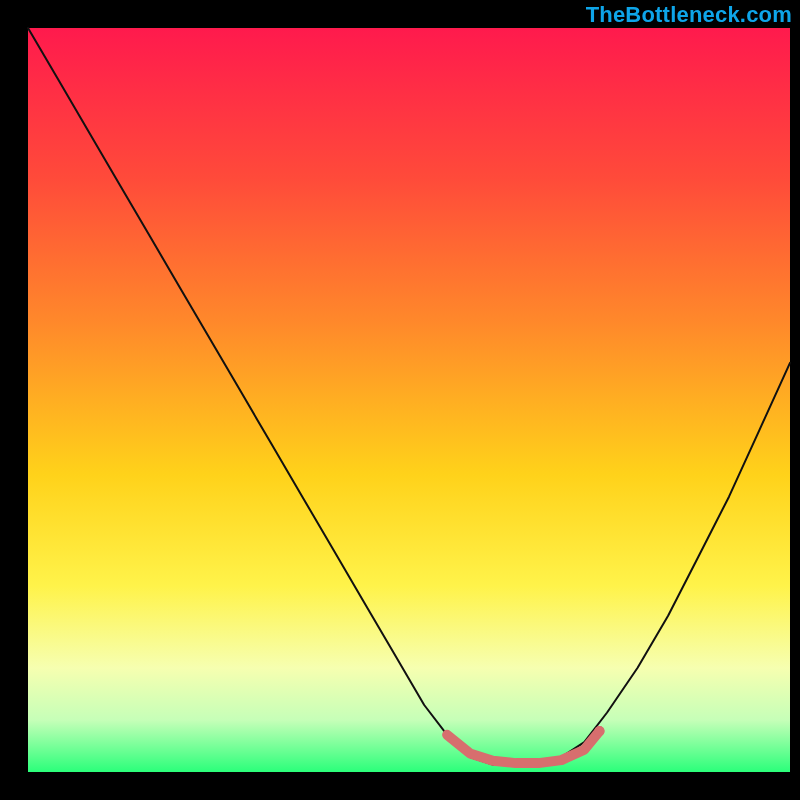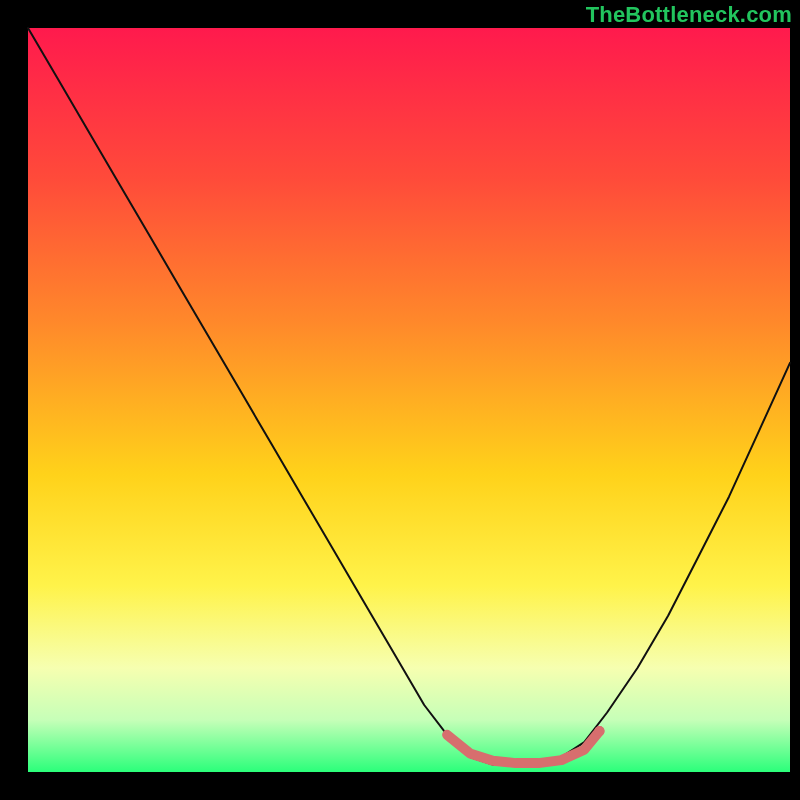--- a/index.html
+++ b/index.html
@@ -16,21 +16,21 @@
     height: 800px;
     background: #000;
   }
   .watermark {
     position: absolute;
     top: 2px;
     right: 8px;
     font-family: Arial, Helvetica, sans-serif;
     font-size: 22px;
     font-weight: 600;
-    color: #22c55e;
+    color: #0ea5e9;
     letter-spacing: 0.2px;
     user-select: none;
   }
   svg {
     position: absolute;
     left: 0;
     top: 0;
   }
 </style>
 </head>

